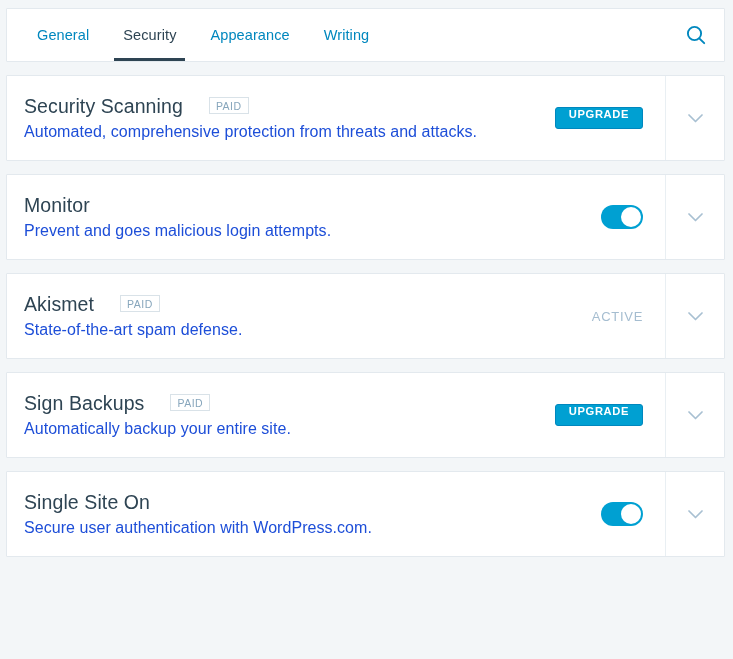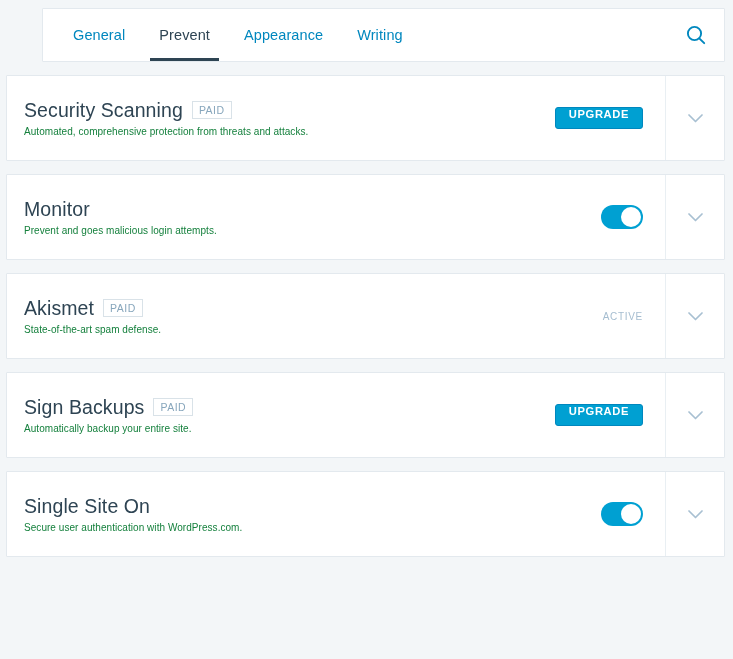--- a/index.html
+++ b/index.html
@@ -26,21 +26,20 @@
   
   .navbar {
     background: #ffffff;
     border: 1px solid #e3e9ee;
     border-radius: 1px;
     height: 54px;
     display: flex;
     align-items: stretch;
     box-sizing: border-box;
     margin-bottom: 13px;
-    margin-left: 36px;
   }
   .nav-tabs {
     display: flex;
     align-items: stretch;
     flex: 1 1 auto;
     padding-left: 13px;
   }
   .nav-tab {
     position: relative;
     display: flex;
@@ -92,21 +91,21 @@
     display: flex;
     flex-direction: column;
     justify-content: center;
     padding-left: 17px;
     min-width: 0;
   }
 
   .card-title-row {
     display: flex;
     align-items: center;
-    gap: 9px;
+    gap: 26px;
     margin-bottom: 3px;
   }
   .card-title {
     font-size: 19.5px;
     color: #2e4453;
     font-weight: 400;
     line-height: 1.25;
     letter-spacing: 0.1px;
   }
   .badge {
@@ -116,22 +115,22 @@
     border: 1px solid #d9e2e8;
     border-radius: 0;
     color: #87a6bc;
     font-size: 10.5px;
     letter-spacing: 0.5px;
     padding: 3px 6px 2px 6px;
     line-height: 1;
     background: #fff;
   }
   .card-desc {
-    font-size: 10px;
-    color: #15803d;
+    font-size: 16px;
+    color: #1d4ed8;
     line-height: 1.35;
     letter-spacing: 0.05px;
   }
 
   .card-control {
     flex: 0 0 auto;
     display: flex;
     align-items: center;
     justify-content: flex-end;
     padding-right: 22px;
@@ -146,21 +145,21 @@
     font-size: 11.2px;
     font-weight: 700;
     letter-spacing: 0.6px;
     padding: 1px 13px 7px 13px;
     line-height: 1;
     cursor: pointer;
     font-family: "Liberation Sans", sans-serif;
   }
 
   .status-text {
-    font-size: 10px;
+    font-size: 13px;
     letter-spacing: 0.7px;
     color: #a5bdd0;
   }
 
   .toggle {
     width: 42px;
     height: 24px;
     border-radius: 12px;
     background: #00a0d2;
     position: relative;
@@ -196,21 +195,21 @@
 <body>
 
 <div class="page">
 
   <div class="navbar">
     <div class="nav-tabs">
       <div class="nav-tab">
         <span>General</span>
       </div>
       <div class="nav-tab active">
-        <span>Prevent</span>
+        <span>Security</span>
       </div>
       <div class="nav-tab">
         <span>Appearance</span>
       </div>
       <div class="nav-tab">
         <span>Writing</span>
       </div>
     </div>
     <div class="nav-search">
       <span>

